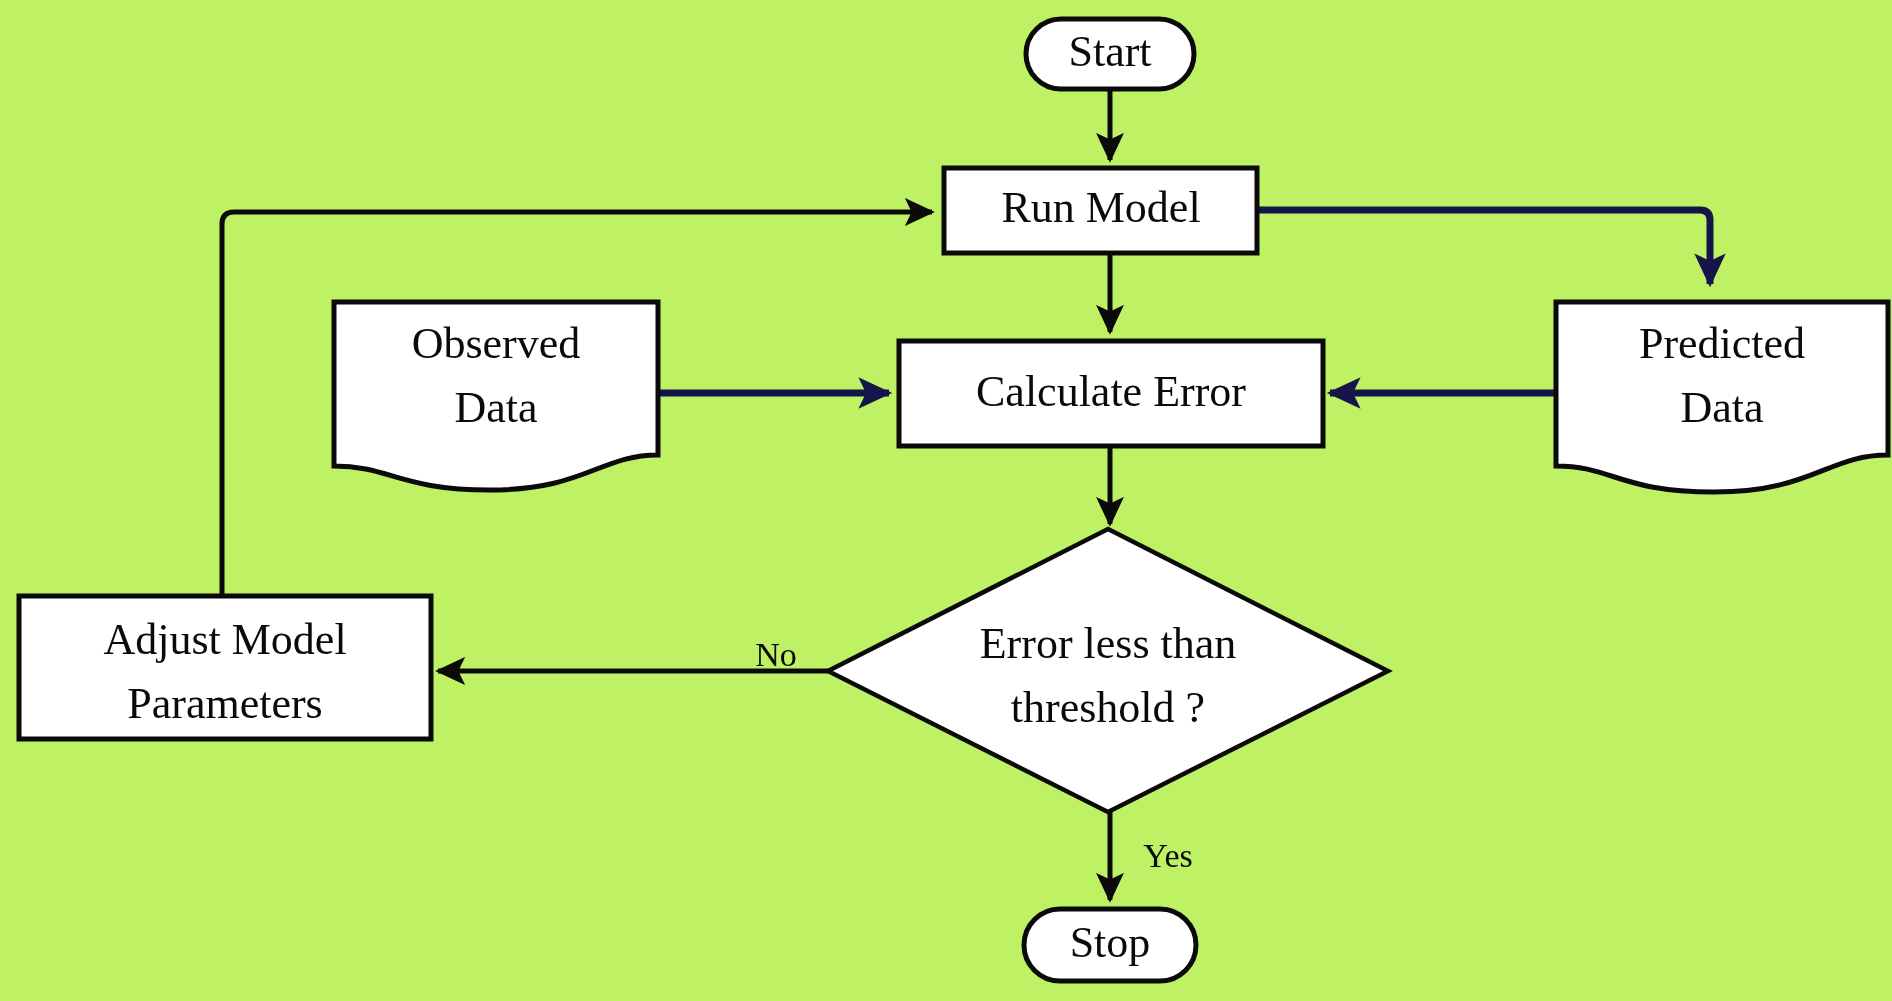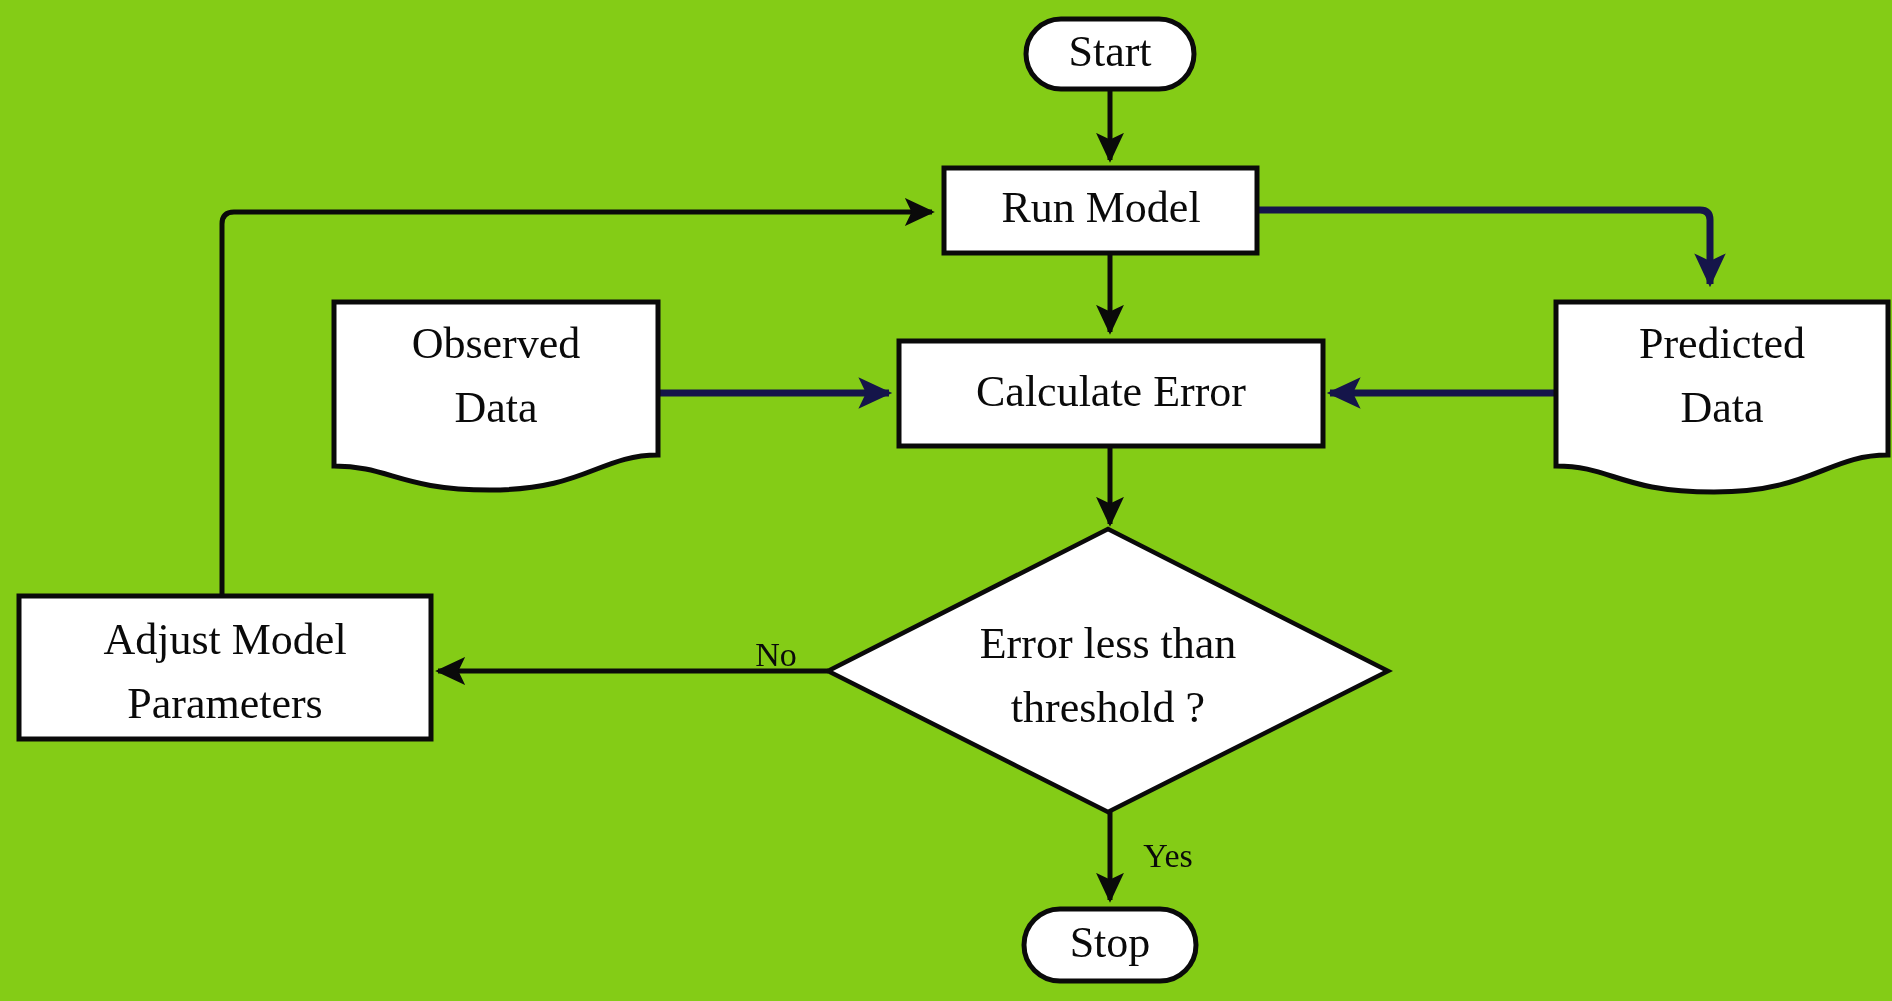--- a/index.html
+++ b/index.html
@@ -4,21 +4,21 @@
 <style>
   html, body {
     margin: 0;
     padding: 0;
     background: #ffffff;
   }
   #canvas-wrap {
     position: relative;
     width: 1892px;
     height: 1001px;
-    background: #84cc16;
+    background: #bef264;
     overflow: hidden;
   }
   svg#flowchart {
     display: block;
     width: 1892px;
     height: 1001px;
   }
   .node-shape {
     fill: #ffffff;
     stroke: #0a0a0a;

